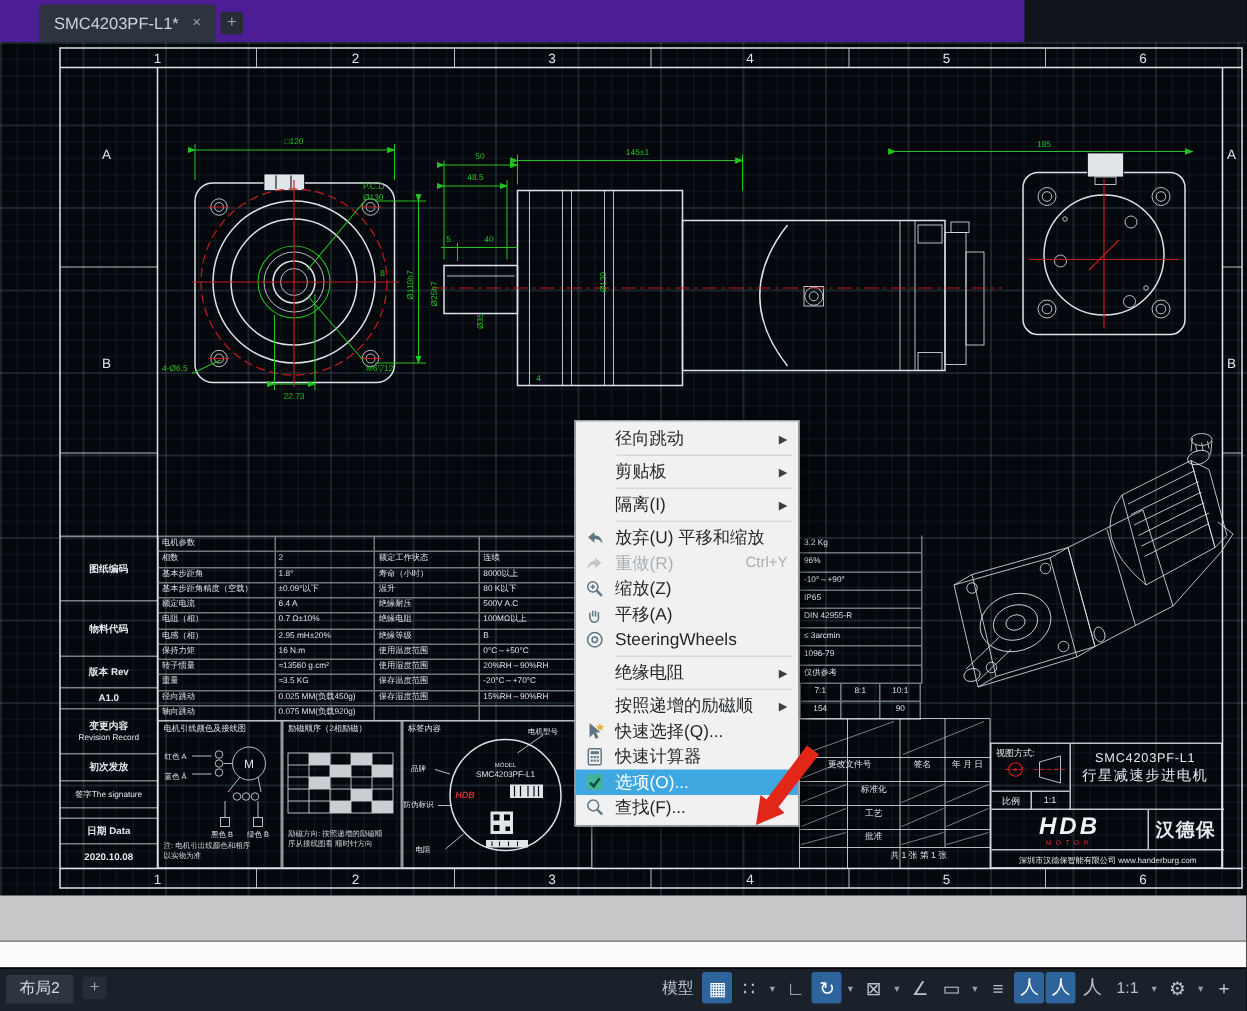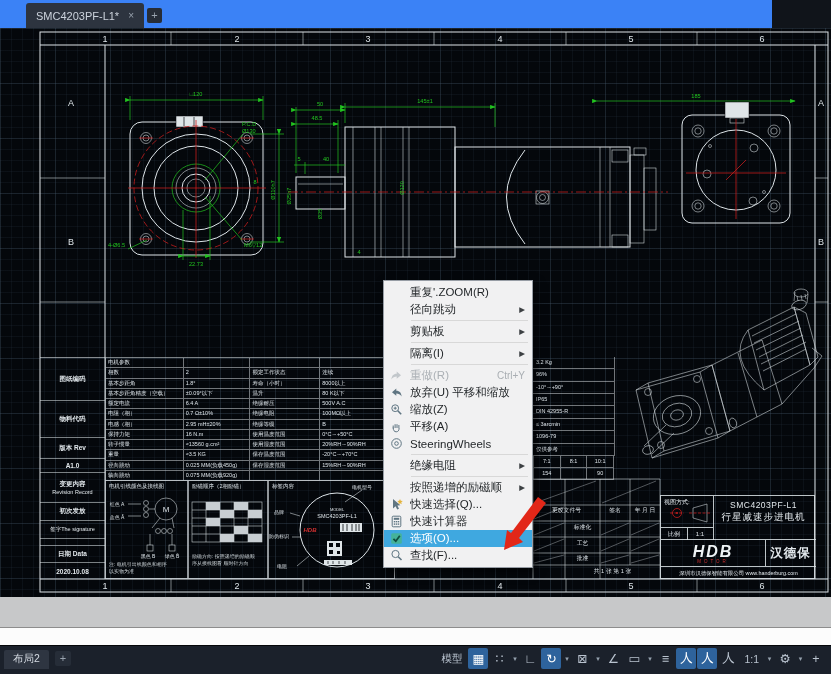--- a/index.html
+++ b/index.html
@@ -1,20 +1,20 @@
 <!DOCTYPE html>
 <html><head>
 <meta charset="utf-8">
 <style>
   *{margin:0;padding:0;box-sizing:border-box}
   html,body{width:831px;height:674px;overflow:hidden}
   body{position:relative;background:#10141a;font-family:"Liberation Sans","DejaVu Sans",sans-serif;-webkit-font-smoothing:antialiased}
 
   
-  .tabbar{position:absolute;left:0;top:0;width:772px;height:28px;background:#3b82f6;z-index:10}
+  .tabbar{position:absolute;left:0;top:0;width:683px;height:28px;background:#4c1d95;z-index:10}
   .doc-tab{position:absolute;left:26px;top:3px;height:25px;background:#2d343f;color:#ccd3dc;font-size:11px;display:flex;align-items:center;padding:0 10px;border-radius:3px 3px 0 0;gap:9px}
   .doc-tab .x{font-size:10px;color:#98a2ad;cursor:default}
   .newtab{position:absolute;left:147px;top:8px;width:15px;height:15px;background:#272d37;color:#9aa4af;font-size:11px;line-height:14px;text-align:center;border-radius:2px}
 
   
   .canvas{position:absolute;left:0;top:28px;width:831px;height:569px;z-index:1;
     background-color:#04070b;
     background-image:
       linear-gradient(rgba(88,110,132,.20) 1px,transparent 1px),
       linear-gradient(90deg,rgba(88,110,132,.20) 1px,transparent 1px),
@@ -629,56 +629,52 @@
     <span class="hdb">HDB</span>
     <span class="sub">MOTOR</span>
   </div>
   <div class="tb-brand">汉德保</div>
   <div class="tb-co">深圳市汉德保智能有限公司 www.handerburg.com</div>
 </div>
 
 <div class="ctx">
   <div class="mi">
     <span class="mic"></span>
-    <span class="mil">重复'.ZOOM(R)</span>
-  </div>
-  <div class="mi">
-    <span class="mic"></span>
     <span class="mil">径向跳动</span>
     <span class="mir">▶</span>
   </div>
   <div class="msep"></div>
   <div class="mi">
     <span class="mic"></span>
     <span class="mil">剪贴板</span>
     <span class="mir">▶</span>
   </div>
   <div class="msep"></div>
   <div class="mi">
     <span class="mic"></span>
     <span class="mil">隔离(I)</span>
     <span class="mir">▶</span>
   </div>
   <div class="msep"></div>
+  <div class="mi">
+    <span class="mic">
+        <svg width="13" height="13" viewBox="0 0 13 13">
+          <path d="M2,6.2 L6.3,2.6 V4.8 C9.8,4.8 11.4,7.2 11.6,10.4 C10.2,8.2 8.6,7.4 6.3,7.4 V9.8 Z" fill="#5f7582"></path>
+        </svg>
+      </span>
+    <span class="mil">放弃(U) 平移和缩放</span>
+  </div>
   <div class="mi dis">
     <span class="mic">
         <svg width="13" height="13" viewBox="0 0 13 13">
           <path d="M11,6.2 L6.7,2.6 V4.8 C3.2,4.8 1.6,7.2 1.4,10.4 C2.8,8.2 4.4,7.4 6.7,7.4 V9.8 Z" fill="#c2c7cb"></path>
         </svg>
       </span>
     <span class="mil">重做(R)</span>
     <span class="msc">Ctrl+Y</span>
-  </div>
-  <div class="mi">
-    <span class="mic">
-        <svg width="13" height="13" viewBox="0 0 13 13">
-          <path d="M2,6.2 L6.3,2.6 V4.8 C9.8,4.8 11.4,7.2 11.6,10.4 C10.2,8.2 8.6,7.4 6.3,7.4 V9.8 Z" fill="#5f7582"></path>
-        </svg>
-      </span>
-    <span class="mil">放弃(U) 平移和缩放</span>
   </div>
   <div class="mi">
     <span class="mic">
         <svg width="13" height="13" viewBox="0 0 13 13">
           <g stroke="#5f7582" fill="none">
             <circle cx="5.2" cy="5.2" r="3.4"></circle>
             <path d="M7.8,7.8 L11.2,11.2" stroke-width="1.6"></path>
             <path d="M3.7,5.2 h3 M5.2,3.7 v3"></path>
           </g>
         </svg>

